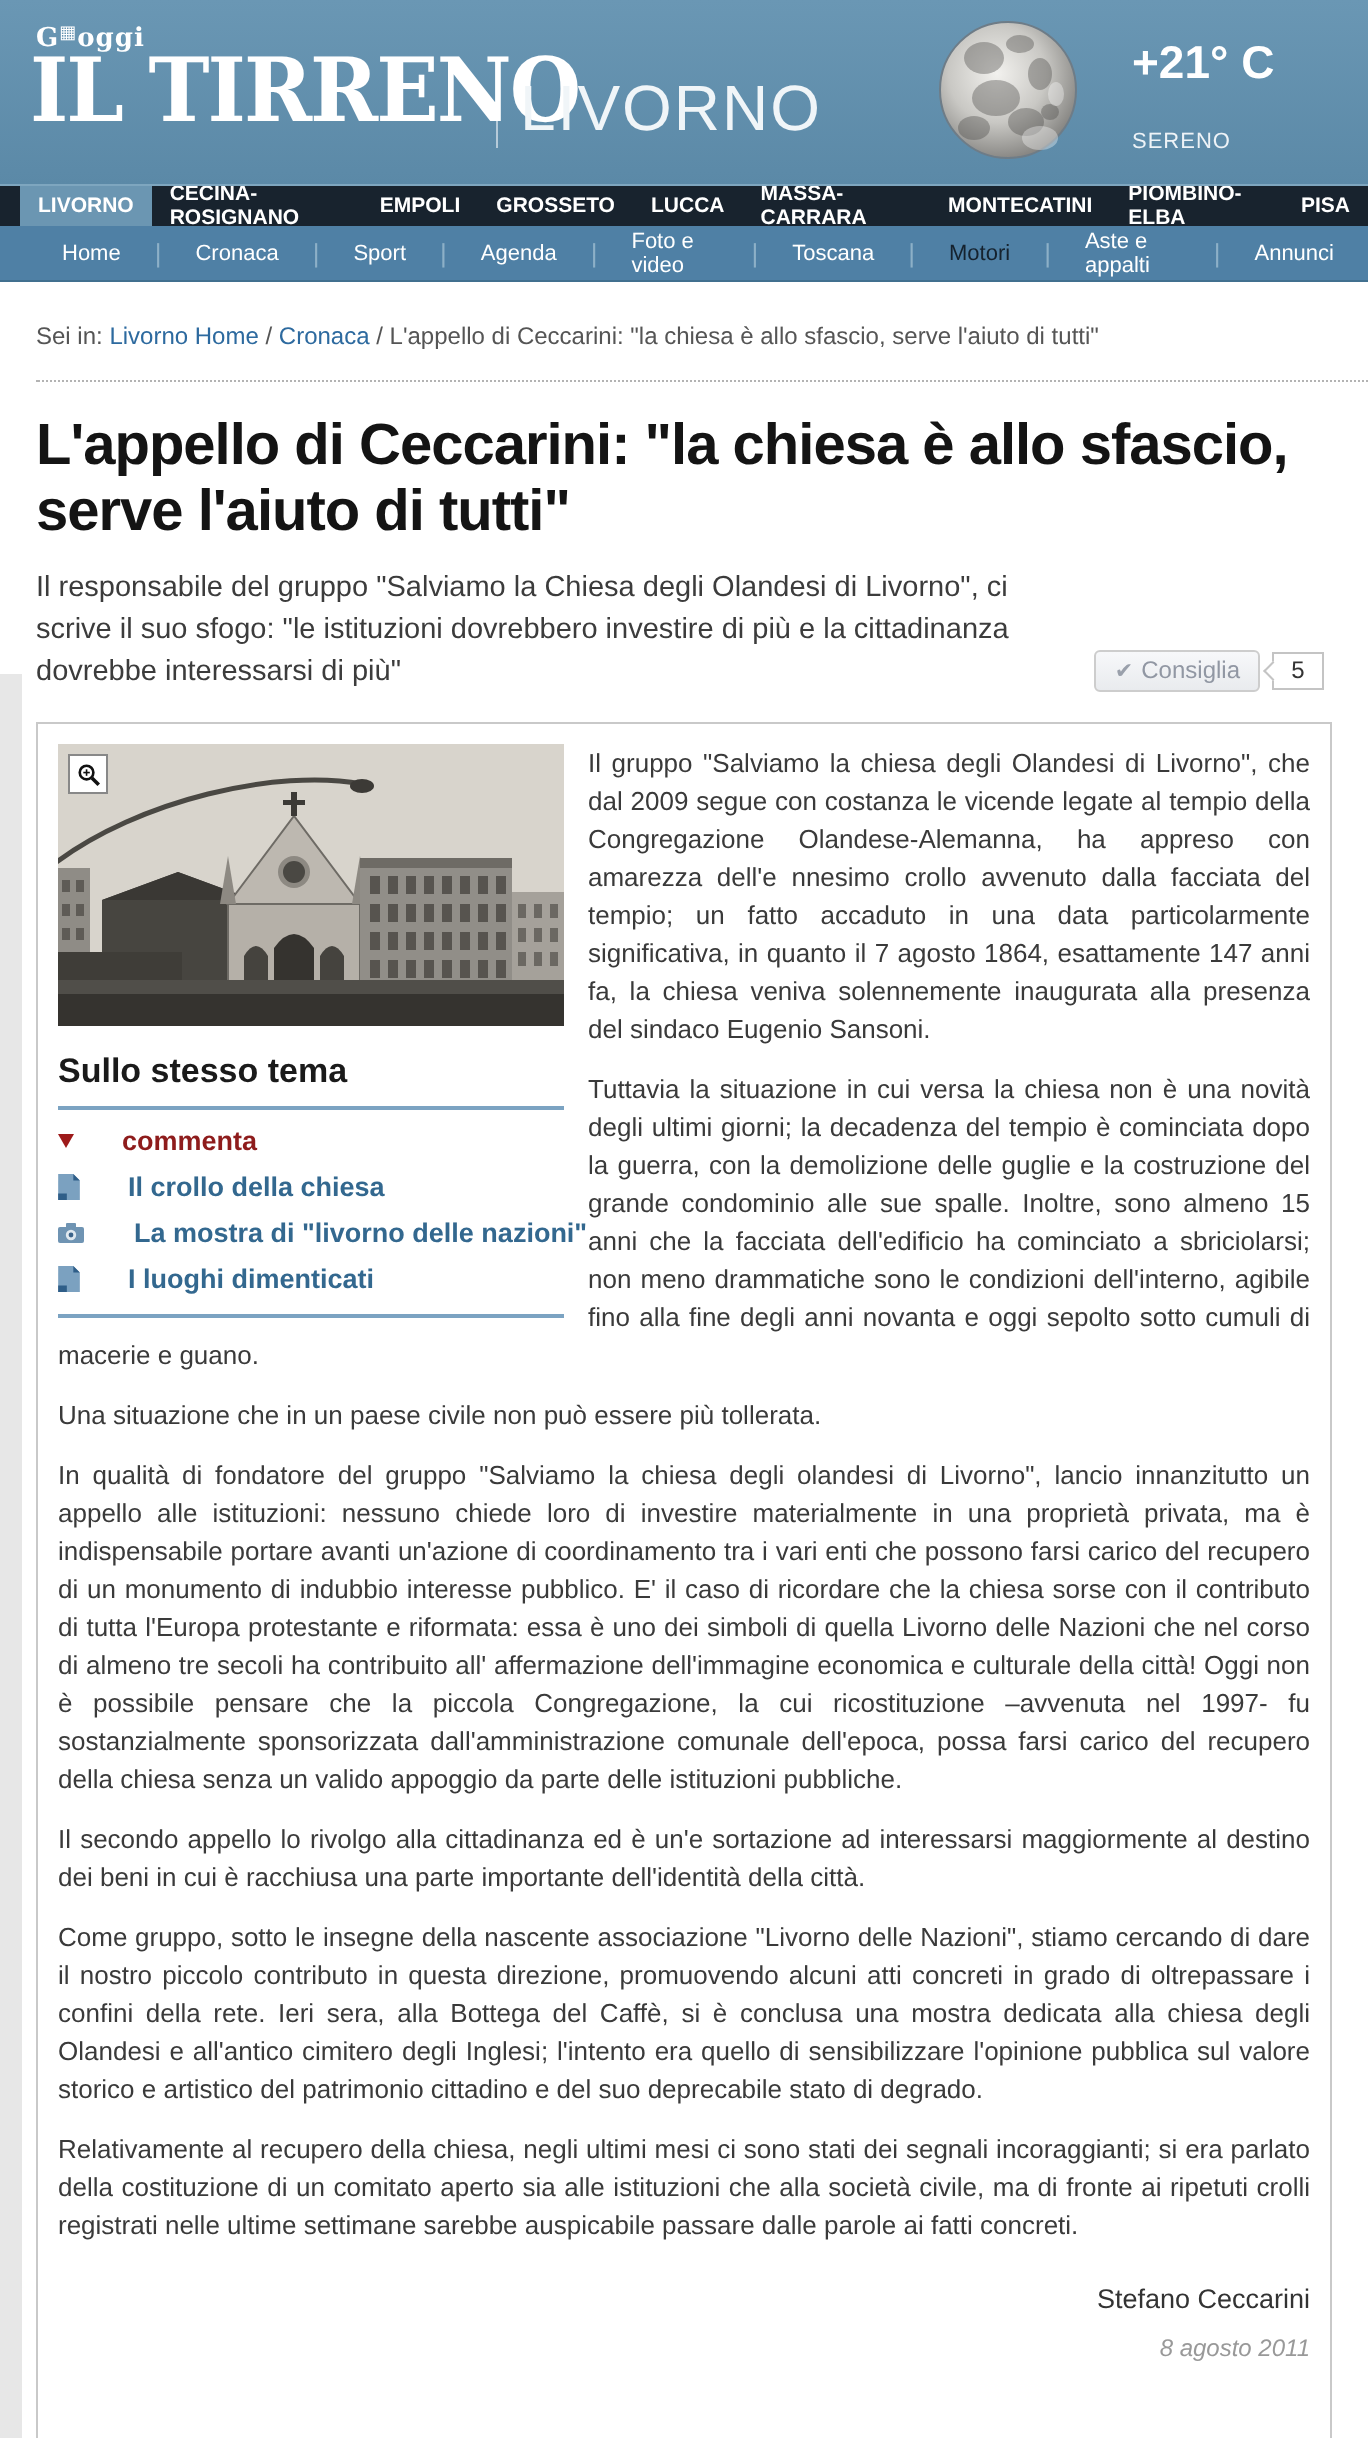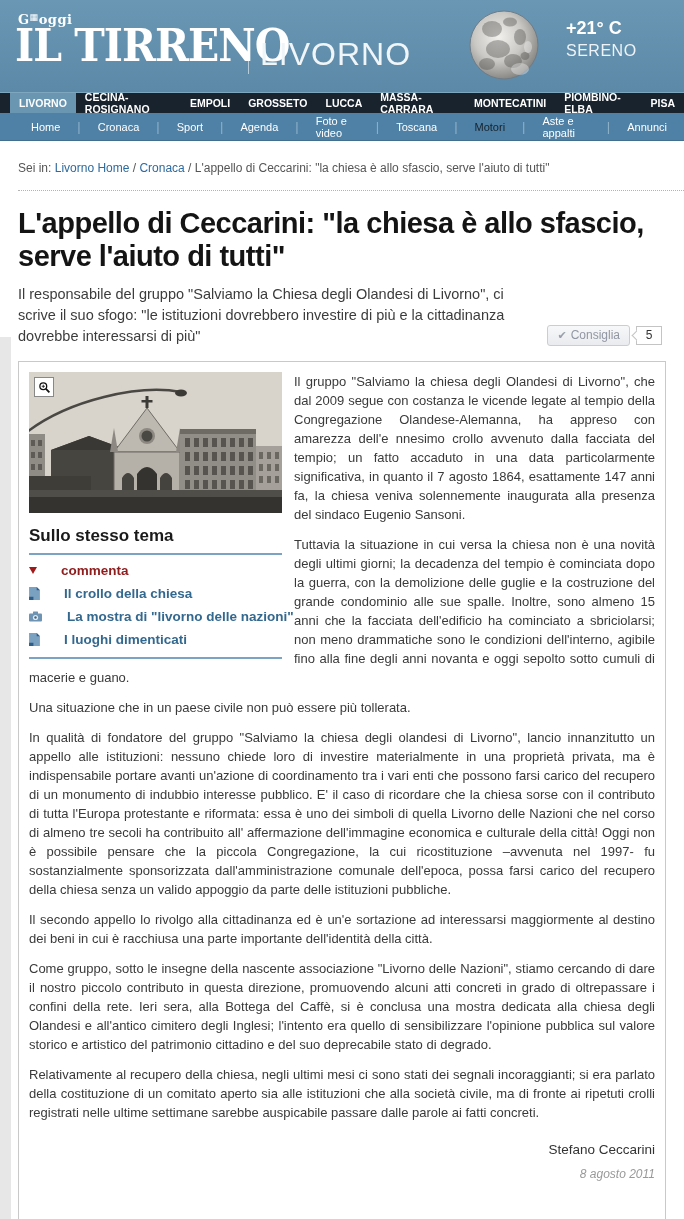--- a/index.html
+++ b/index.html
@@ -9,22 +9,22 @@
   }
   
   .header { position:relative; height:92px; background:linear-gradient(#6a97b4,#5b89a7); border-bottom:1px solid #7ea6bf; }
   .network-logo { position:absolute; left:18px; top:12px; color:#fff; font-family:"DejaVu Serif",serif; font-weight:bold; font-size:13px; letter-spacing:0.5px; }
   .network-logo .gridbox { font-size:9px; vertical-align:top; }
   .masthead { position:absolute; left:15px; top:24px; color:#fff; font-family:"DejaVu Serif",serif; font-weight:bold; font-size:41px; letter-spacing:-1px; line-height:1; transform:scaleY(1.08); transform-origin:top left; }
   .masthead-divider { position:absolute; left:248px; top:32px; width:1px; height:42px; background:rgba(255,255,255,0.55); }
   .edition { position:absolute; left:260px; top:36px; color:#f0f5f8; font-size:32px; letter-spacing:1px; }
   .moon { position:absolute; left:468px; top:9px; width:72px; height:72px; }
   .weather { position:absolute; left:566px; top:18px; color:#fff; }
-  .weather .temp { font-size:18px; font-weight:bold; }
-  .weather .cond { font-size:16px; margin-top:3px; color:#eef3f7; letter-spacing:0.5px; }
+  .weather .temp { font-size:23px; font-weight:bold; }
+  .weather .cond { font-size:11px; margin-top:20px; color:#eef3f7; letter-spacing:0.5px; }
   
   .nav1 { background:#18232e; height:20px; display:flex; align-items:stretch; padding-left:10px; }
   .nav1-item { color:#fff; font-size:10.5px; font-weight:bold; padding:0 9px; display:flex; align-items:center; cursor:pointer; }
   .nav1-item.active { background:#6b96b2; }
   .nav2 { background:#4f80a5; height:27px; display:flex; align-items:center; padding-left:14px; border-bottom:1px solid #41708f; }
   .nav2-item { color:#fff; font-size:11px; padding:0 17px; cursor:pointer; }
   .nav2-item.dark { color:#15222e; }
   .nav2-sep { color:#8db0c7; font-size:13px; }
   
   .breadcrumb { margin:20px 18px 0; font-size:12px; color:#555; }

